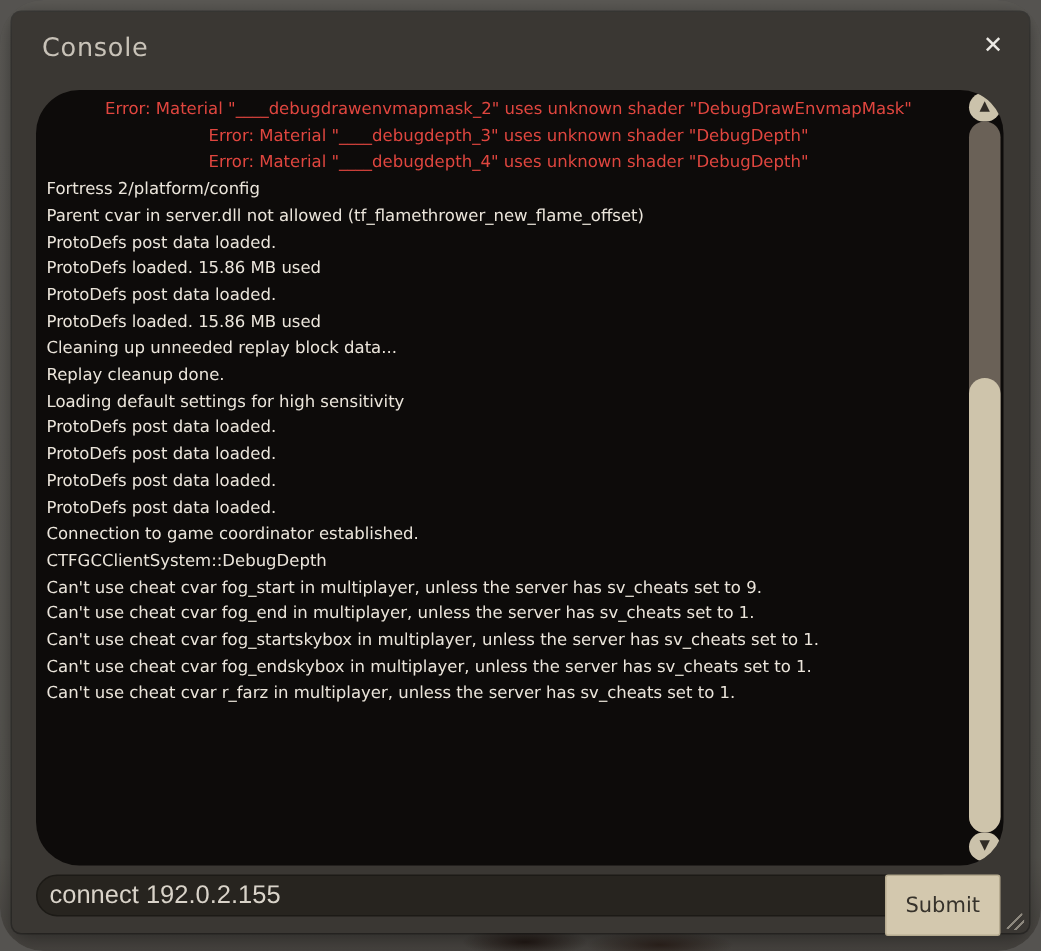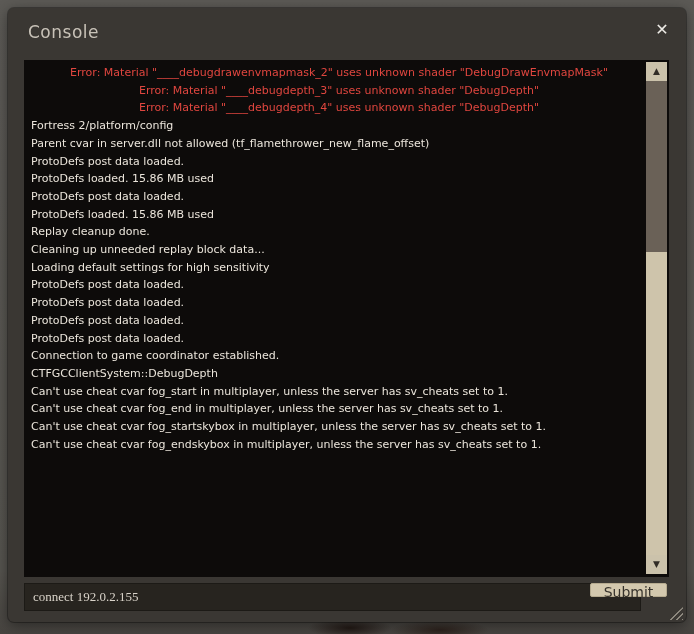--- a/index.html
+++ b/index.html
@@ -1,15 +1,15 @@
 <!DOCTYPE html>
 <html><head>
 <meta charset="utf-8">
 <style>
-  * { margin: 0; padding: 0; box-sizing: border-box; }
+  * { margin: 0; padding: 0; box-sizing: border-box; border-radius: 29px; }
   html, body { width: 694px; height: 634px; overflow: hidden; }
   body {
     font-family: "DejaVu Sans", "Liberation Sans", sans-serif;
     background: #555350;
   }
   .stage {
     position: relative; width: 694px; height: 634px;
     background:
       radial-gradient(60px 14px at 350px 628px, rgba(30,20,16,.9), rgba(30,20,16,0) 70%),
       radial-gradient(70px 14px at 440px 630px, rgba(40,28,22,.85), rgba(40,28,22,0) 70%),
@@ -51,25 +51,25 @@
   }
   .sb-track { flex: 1 1 auto; position: relative; background: #6a6157; }
   .sb-thumb {
     position: absolute; left: 0; right: 0; bottom: 0; height: 64%;
     background: #cec4ab; cursor: pointer;
   }
   .inputrow { position: absolute; left: 16px; top: 575px; width: 646px; height: 28px; }
   .cmd {
     position: absolute; left: 0; top: 0; width: 617px; height: 28px;
     background: #27241f; border: 1px solid #1c1a16; outline: none;
-    color: #d9d3c9; font-family: Liberation Serif, serif; font-size: 13px;
+    color: #d9d3c9; font-family: Liberation Sans, sans-serif; font-size: 17px;
     padding: 0 8px;
   }
   .submit {
-    position: absolute; left: 566px; top: 0; width: 77px; height: 14px;
+    position: absolute; left: 566px; top: 0; width: 77px; height: 41px;
     background: #d3c8ae; border: 1px solid #b6ab90; border-radius: 2px;
     color: #36322b; font-family: "DejaVu Sans", sans-serif; font-size: 14px;
     cursor: pointer;
   }
   .grip {
     position: absolute; right: 3px; bottom: 2px; width: 15px; height: 13px;
     background: repeating-linear-gradient(135deg, transparent 0 2.5px, #8d887e 2.5px 4px);
     clip-path: polygon(100% 0, 100% 100%, 0 100%);
     cursor: nwse-resize;
   }
@@ -89,33 +89,34 @@
       <div class="lines">
           <div class="line error">Error: Material "____debugdrawenvmapmask_2" uses unknown shader "DebugDrawEnvmapMask"</div>
           <div class="line error">Error: Material "____debugdepth_3" uses unknown shader "DebugDepth"</div>
           <div class="line error">Error: Material "____debugdepth_4" uses unknown shader "DebugDepth"</div>
           <div class="line">Fortress 2/platform/config</div>
           <div class="line">Parent cvar in server.dll not allowed (tf_flamethrower_new_flame_offset)</div>
           <div class="line">ProtoDefs post data loaded.</div>
           <div class="line">ProtoDefs loaded. 15.86 MB used</div>
           <div class="line">ProtoDefs post data loaded.</div>
           <div class="line">ProtoDefs loaded. 15.86 MB used</div>
+          <div class="line">Cleaning up unneeded replay block data...</div>
           <div class="line">Replay cleanup done.</div>
-          <div class="line">Cleaning up unneeded replay block data...</div>
           <div class="line">Loading default settings for high sensitivity</div>
           <div class="line">ProtoDefs post data loaded.</div>
           <div class="line">ProtoDefs post data loaded.</div>
           <div class="line">ProtoDefs post data loaded.</div>
           <div class="line">ProtoDefs post data loaded.</div>
           <div class="line">Connection to game coordinator established.</div>
           <div class="line">CTFGCClientSystem::DebugDepth</div>
-          <div class="line">Can't use cheat cvar fog_start in multiplayer, unless the server has sv_cheats set to 1.</div>
+          <div class="line">Can't use cheat cvar fog_start in multiplayer, unless the server has sv_cheats set to 9.</div>
           <div class="line">Can't use cheat cvar fog_end in multiplayer, unless the server has sv_cheats set to 1.</div>
           <div class="line">Can't use cheat cvar fog_startskybox in multiplayer, unless the server has sv_cheats set to 1.</div>
           <div class="line">Can't use cheat cvar fog_endskybox in multiplayer, unless the server has sv_cheats set to 1.</div>
+          <div class="line">Can't use cheat cvar r_farz in multiplayer, unless the server has sv_cheats set to 1.</div>
         </div>
       <div class="scrollbar">
         <div class="sb-btn">
           <span>▲</span>
         </div>
         <div class="sb-track">
           <div class="sb-thumb"></div>
         </div>
         <div class="sb-btn">
           <span>▼</span>

